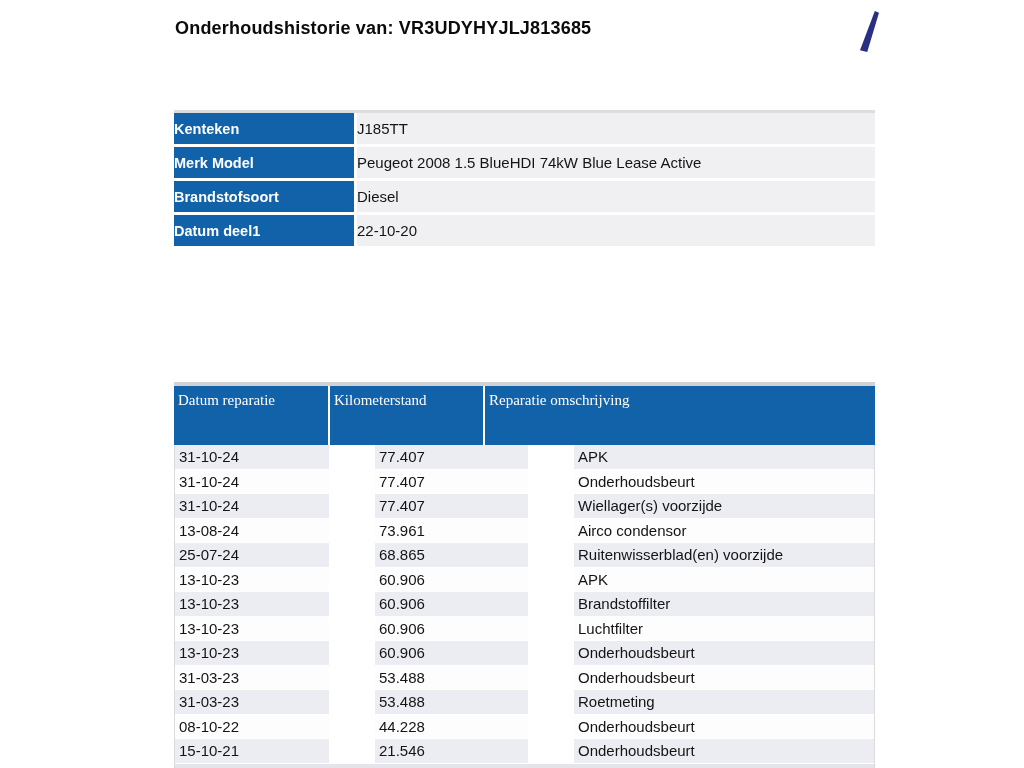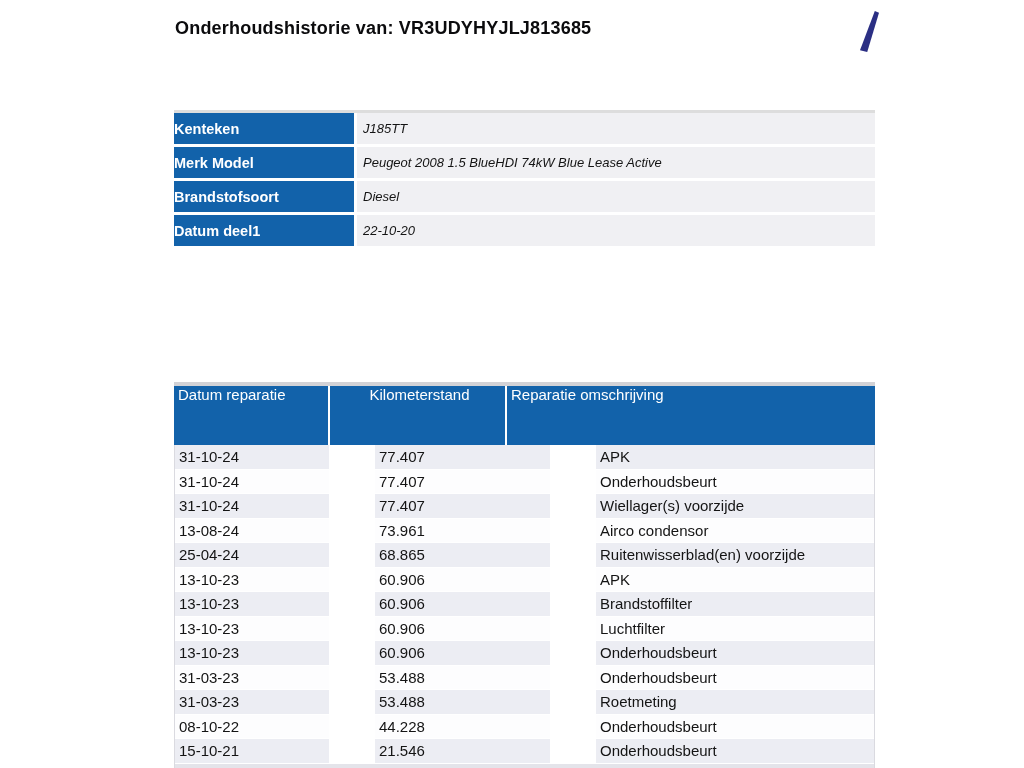--- a/index.html
+++ b/index.html
@@ -34,36 +34,37 @@
   .info-row{display:flex;height:31px;margin-bottom:3px;}
   .info-row:last-child{margin-bottom:18px;border-radius:6px;}
   .info-label{
     width:180px;background:var(--blue);color:#ffffff;
     font-weight:bold;font-size:14.5px;
     display:flex;align-items:center;padding-left:0;margin-right:3px;
     flex-shrink:0;
   }
   .info-value{
     flex:1;background:var(--value-bg);
-    font-size:13px;display:flex;align-items:center;padding-left:6px;font-style:italic;
+    font-size:15px;display:flex;align-items:center;
   }
   
   .history-table{
     position:absolute;left:174px;top:382px;width:701px;
     border-top:4px solid #D2D2D6;
   }
   .history-header{display:flex;height:59px;}
   .history-header .hcell{
     background:var(--blue);color:#ffffff;font-size:15px;
-    padding-left:4px;box-sizing:border-box;
+    padding-top:6px;padding-left:4px;box-sizing:border-box;
     margin-right:2px;
+    font-family:Liberation Serif, serif;
   }
   .history-header .hcell:last-child{margin-right:0;}
   .col-date{width:154px;flex-shrink:0;}
-  .col-km{width:175px;flex-shrink:0;text-align:center;}
+  .col-km{width:153px;flex-shrink:0;}
   .col-desc{flex:1;}
   .history-body{border-left:1px solid #DADAE0;border-right:1px solid #DADAE0;}
   .history-row{display:flex;height:23.5px;margin-bottom:1px;gap:44px;}
   .history-row .cell{
     font-size:15px;display:flex;align-items:center;
     padding-left:4px;box-sizing:border-box;margin-right:2px;
   }
   .history-row .cell:last-child{margin-right:0;text-align:center;}
   .history-row.odd .cell{background:var(--row-alt);}
   .history-row.even .cell{background:var(--row-white);}
@@ -118,21 +119,21 @@
         <div class="cell col-date">31-10-24</div>
         <div class="cell col-km">77.407</div>
         <div class="cell col-desc">Wiellager(s) voorzijde</div>
       </div>
       <div class="history-row even">
         <div class="cell col-date">13-08-24</div>
         <div class="cell col-km">73.961</div>
         <div class="cell col-desc">Airco condensor</div>
       </div>
       <div class="history-row odd">
-        <div class="cell col-date">25-04-24</div>
+        <div class="cell col-date">25-07-24</div>
         <div class="cell col-km">68.865</div>
         <div class="cell col-desc">Ruitenwisserblad(en) voorzijde</div>
       </div>
       <div class="history-row even">
         <div class="cell col-date">13-10-23</div>
         <div class="cell col-km">60.906</div>
         <div class="cell col-desc">APK</div>
       </div>
       <div class="history-row odd">
         <div class="cell col-date">13-10-23</div>

